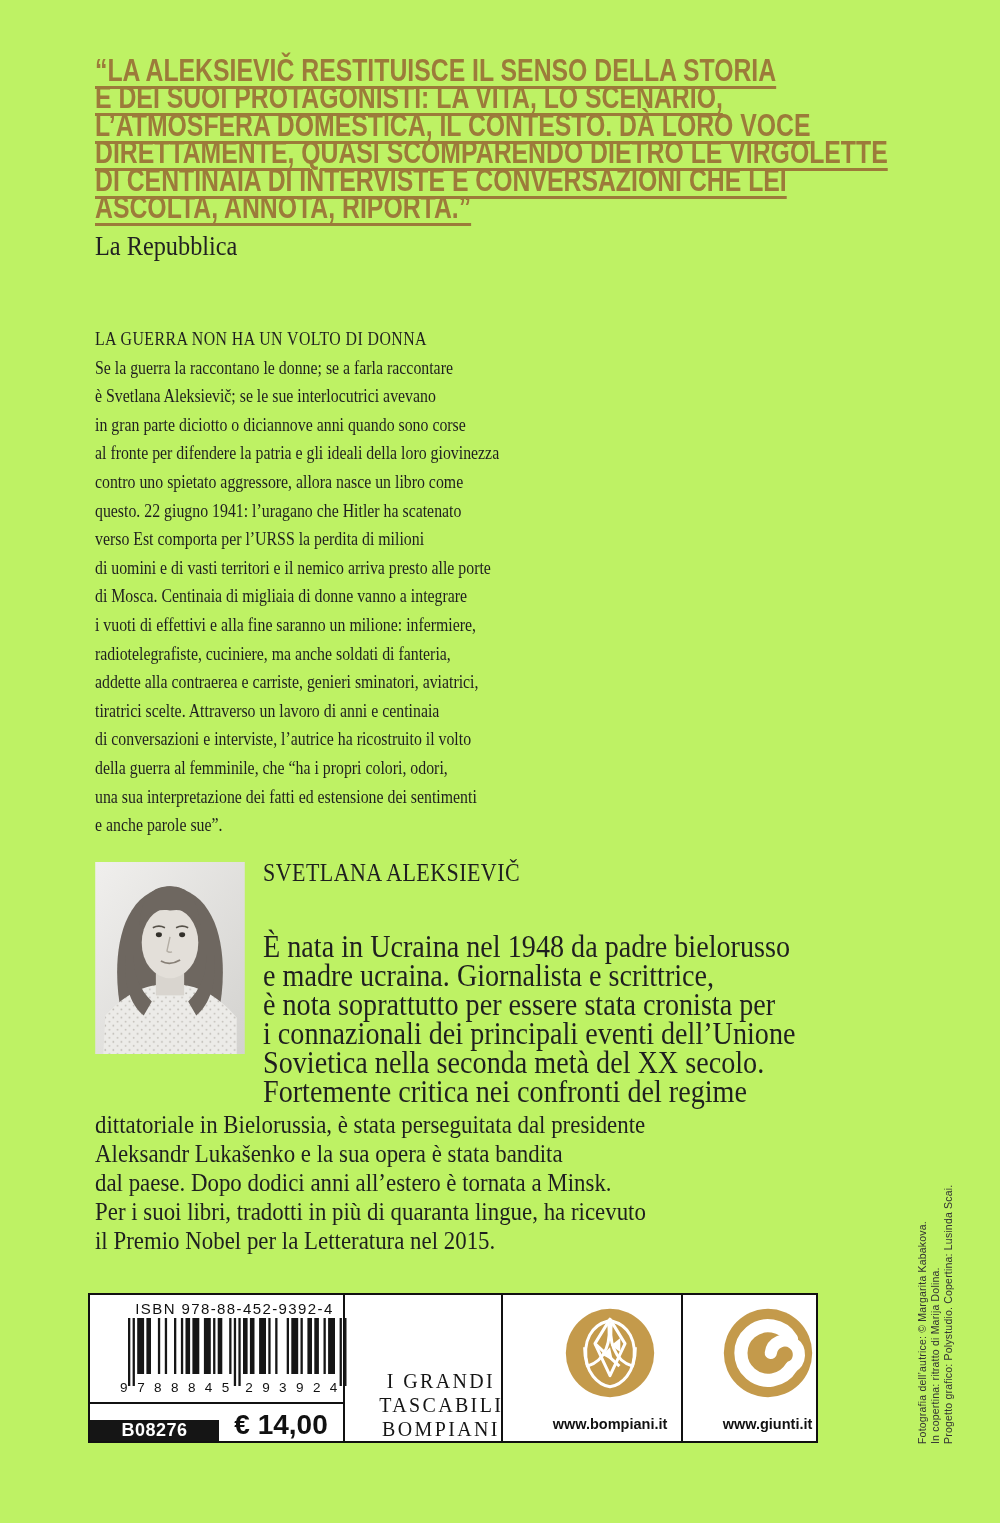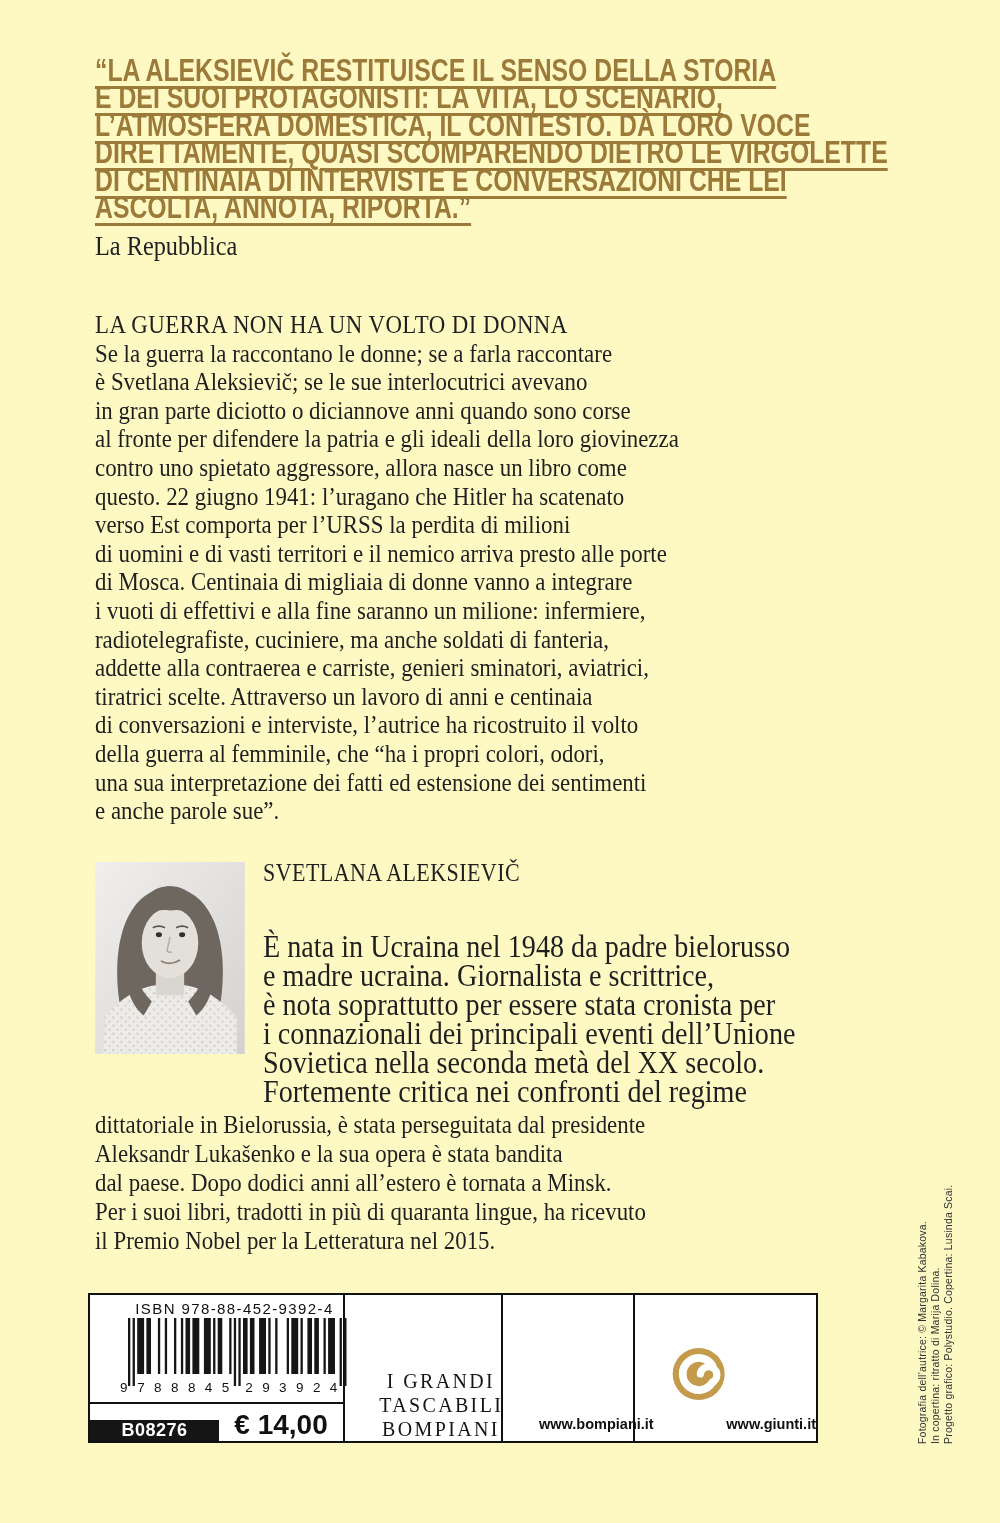--- a/index.html
+++ b/index.html
@@ -1,29 +1,29 @@
 <!DOCTYPE html>
 <html><head>
 <meta charset="utf-8">
 <style>
   html,body{margin:0;padding:0;background:#ffffff;}
-  .page{position:relative;width:1000px;height:1523px;background:#fef9c3;overflow:hidden;
+  .page{position:relative;width:1000px;height:1523px;background:#bef264;overflow:hidden;
         font-family:"Liberation Serif", serif;color:#1f1f1f;}
 
   
   .quote{position:absolute;left:95px;top:57px;width:800px;
          font-family:"Liberation Sans", sans-serif;font-weight:700;
          color:#9c7b3a;font-size:31px;line-height:27.4px;}
   .quote-line{transform:scaleX(0.80);transform-origin:0 0;white-space:nowrap;
               text-decoration:underline;text-decoration-thickness:2.5px;text-underline-offset:5px;}
   .attribution{position:absolute;left:95px;top:231px;font-size:27px;color:#222;
                transform:scaleX(0.9);transform-origin:0 0;}
 
   
-  .synopsis{position:absolute;left:95px;top:311px;width:820px;font-size:26px;line-height:28.6px;}
+  .synopsis{position:absolute;left:95px;top:325px;width:820px;font-size:18px;line-height:28.6px;}
   .syn-title{transform:scaleX(0.88);transform-origin:0 0;white-space:nowrap;letter-spacing:0.5px;}
   .body-line{transform:scaleX(0.88);transform-origin:0 0;white-space:nowrap;}
 
   
   .photo{position:absolute;left:95px;top:862px;width:150px;height:192px;display:block;}
   .author-name{position:absolute;left:263px;top:858px;font-size:25px;line-height:29px;
                letter-spacing:0.5px;transform:scaleX(0.88);transform-origin:0 0;white-space:nowrap;}
   .bio-beside{position:absolute;left:263px;top:888px;width:700px;font-size:32px;line-height:29px;margin-top:44px;}
   .bio-full{position:absolute;left:95px;top:1110px;width:820px;font-size:26px;line-height:29px;}
 
@@ -38,21 +38,21 @@
   .price-row{position:absolute;left:0;right:0;bottom:0;height:37px;border-top:2px solid #111;
              display:flex;font-family:"Liberation Sans", sans-serif;align-items:flex-end;}
   .code{width:51%;background:#151515;color:#fff;display:flex;align-items:center;justify-content:center;
         font-weight:700;font-size:18px;letter-spacing:0.5px;}
   .price{flex:1;display:flex;align-items:center;justify-content:center;
          font-weight:700;font-size:28px;color:#111;}
   .series-cell{width:158px;border-left:2px solid #111;display:flex;flex-direction:column;
                align-items:center;justify-content:flex-end;}
   .series-line{font-size:21px;line-height:24px;letter-spacing:2.5px;color:#151515;
                transform:scaleX(0.95);white-space:nowrap;}
-  .logo-cell{width:132px;border-left:2px solid #111;display:flex;flex-direction:row;align-items:center;}
+  .logo-cell{width:180px;border-left:2px solid #111;display:flex;flex-direction:column;align-items:center;}
   .logo-cell:last-child{flex:1;}
   .logo-svg{display:block;margin-top:11px;}
   .url{margin-top:auto;margin-bottom:9px;font-family:"Liberation Sans", sans-serif;
        font-weight:700;font-size:14.5px;color:#111;}
 
   
   .credits{position:absolute;left:916px;top:1444px;transform:rotate(-90deg);transform-origin:0 0;
            font-family:"Liberation Sans", sans-serif;font-size:10.5px;line-height:12.8px;
            color:#333;white-space:nowrap;}
   .credit-line{letter-spacing:0.2px;}

